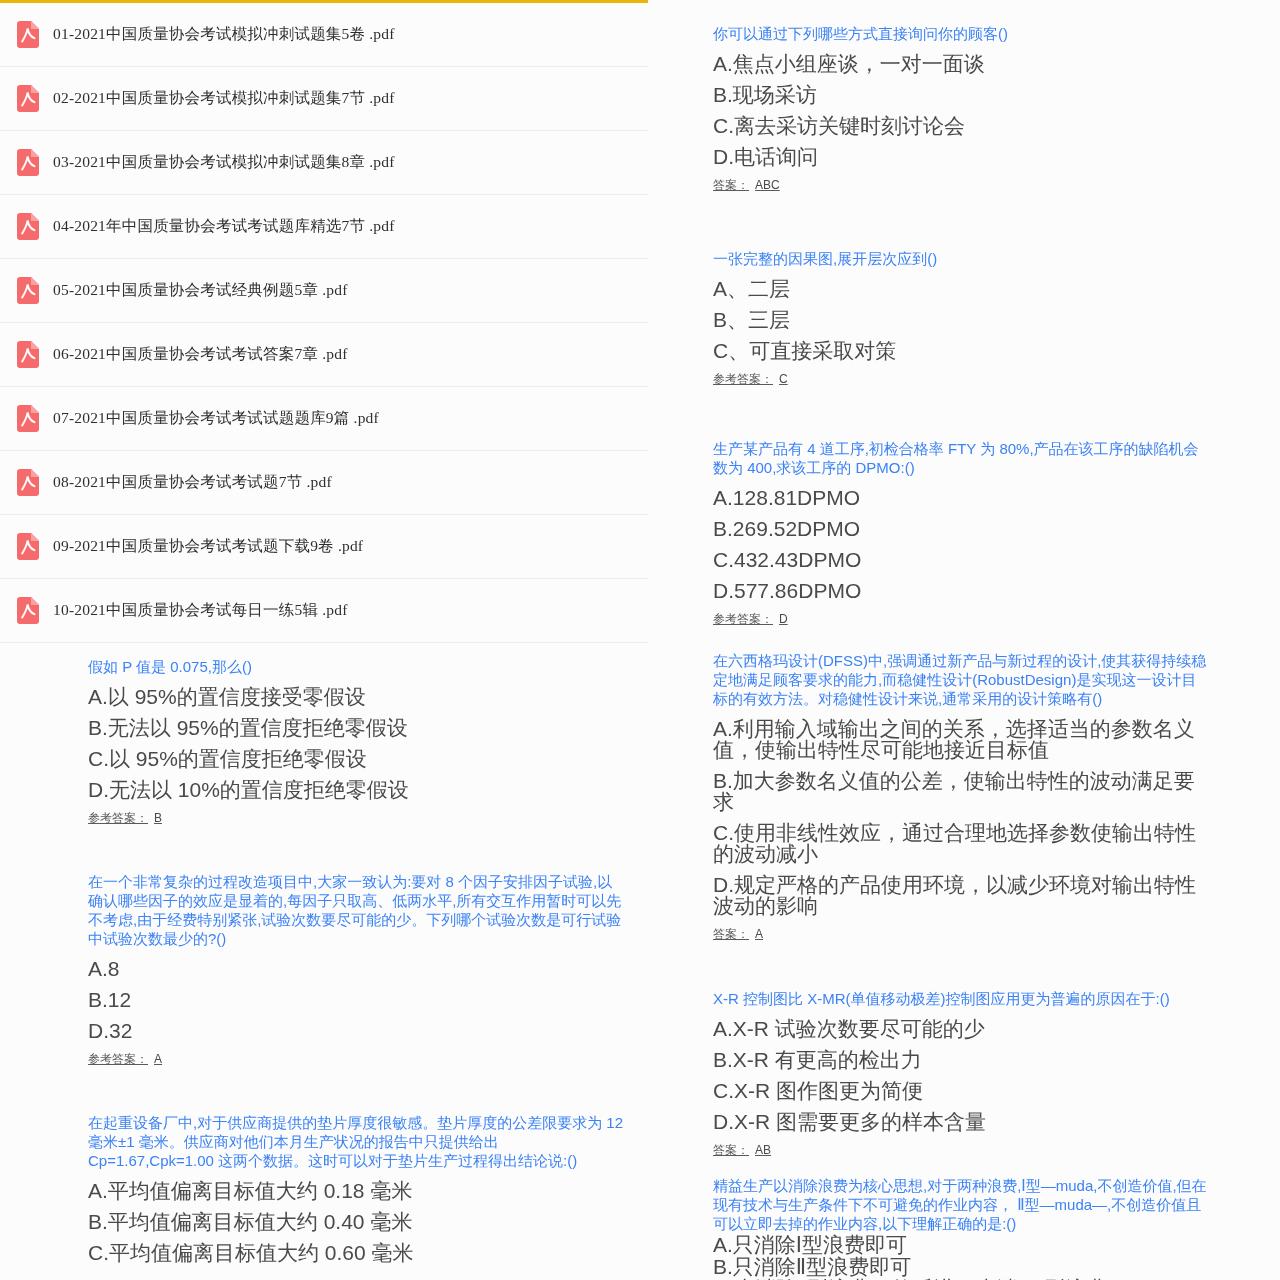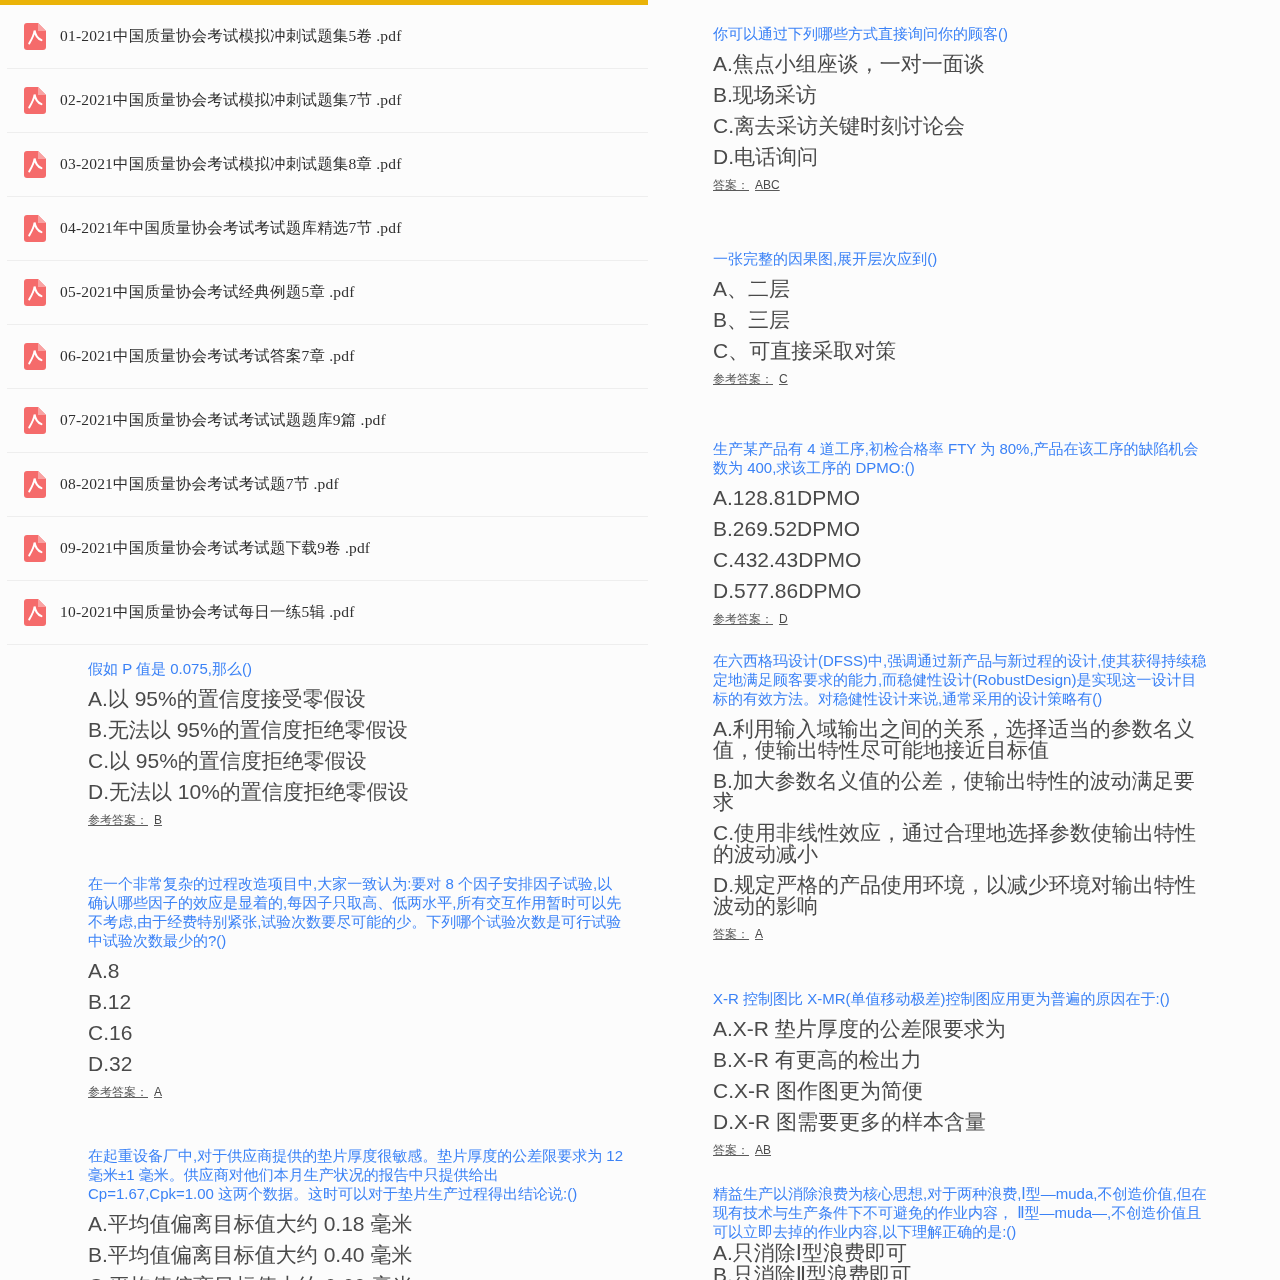--- a/index.html
+++ b/index.html
@@ -5,42 +5,42 @@
   html,body{margin:0;padding:0;}
   body{
     width:1280px;height:1280px;overflow:hidden;
     background:#fcfcfc;
     font-family:"Liberation Sans","DejaVu Sans",sans-serif;
     color:#424242;
   }
   .page{display:flex;width:1280px;}
   
   .left-col{width:648px;flex:none;}
-  .file-list{border-top:5px solid #eab308;padding-left:7px;}
+  .file-list{border-top:3px solid #eab308;}
   .file-row{
     box-sizing:border-box;height:64px;display:flex;align-items:center;
     padding-left:17px;border-bottom:1px solid #eeeeee;cursor:pointer;background:transparent;
   }
   .pdf-icon{width:22px;height:27px;flex:none;margin-right:14px;display:inline-block;}
   .file-name{
     font-family:"Liberation Serif","DejaVu Serif",serif;
     font-size:15.5px;color:#2e2e2e;letter-spacing:.2px;white-space:nowrap;
   }
   .left-questions{padding:14px 23px 0 88px;}
   
   .right-col{width:497px;flex:none;margin-left:65px;padding-top:24px;}
   
   .q-block{margin-bottom:44px;}
   .q-text{font-size:15px;line-height:19px;color:#3b82f6;}
   .q-option{font-size:21px;line-height:21px;margin-top:10px;color:#4a4a4a;}
   .tight .q-option{margin-top:1px;}
   .q-answer{margin-top:8px;font-size:12px;line-height:20px;color:#5a5a5a;text-decoration:underline;}
   .ans-val{margin-left:6px;color:#4a4a4a;}
   .mb54{margin-bottom:54px}.mb50{margin-bottom:50px}.mb22{margin-bottom:22px}
-  .mb45{margin-bottom:45px}.mb32{margin-bottom:24px}
+  .mb45{margin-bottom:45px}.mb32{margin-bottom:16px}
 </style>
 </head>
 <body>
 
 <div class="page">
 
   <div class="left-col">
 
     <div class="file-list">
 
@@ -134,21 +134,20 @@
         <div class="q-option">B.无法以 95%的置信度拒绝零假设</div>
         <div class="q-option">C.以 95%的置信度拒绝零假设</div>
         <div class="q-option">D.无法以 10%的置信度拒绝零假设</div>
         <div class="q-answer"><span>参考答案：</span><span class="ans-val">B</span></div>
       </div>
 
       <div class="q-block">
         <div class="q-text">在一个非常复杂的过程改造项目中,大家一致认为:要对 8 个因子安排因子试验,以确认哪些因子的效应是显着的,每因子只取高、低两水平,所有交互作用暂时可以先不考虑,由于经费特别紧张,试验次数要尽可能的少。下列哪个试验次数是可行试验中试验次数最少的?()</div>
         <div class="q-option">A.8</div>
         <div class="q-option">B.12</div>
-        <div class="q-option">C.16</div>
         <div class="q-option">D.32</div>
         <div class="q-answer"><span>参考答案：</span><span class="ans-val">A</span></div>
       </div>
 
       <div class="q-block">
         <div class="q-text">在起重设备厂中,对于供应商提供的垫片厚度很敏感。垫片厚度的公差限要求为 12 毫米±1 毫米。供应商对他们本月生产状况的报告中只提供给出 Cp=1.67,Cpk=1.00 这两个数据。这时可以对于垫片生产过程得出结论说:()</div>
         <div class="q-option">A.平均值偏离目标值大约 0.18 毫米</div>
         <div class="q-option">B.平均值偏离目标值大约 0.40 毫米</div>
         <div class="q-option">C.平均值偏离目标值大约 0.60 毫米</div>
 
@@ -189,21 +188,21 @@
       <div class="q-text">在六西格玛设计(DFSS)中,强调通过新产品与新过程的设计,使其获得持续稳定地满足顾客要求的能力,而稳健性设计(RobustDesign)是实现这一设计目标的有效方法。对稳健性设计来说,通常采用的设计策略有()</div>
       <div class="q-option">A.利用输入域输出之间的关系，选择适当的参数名义值，使输出特性尽可能地接近目标值</div>
       <div class="q-option">B.加大参数名义值的公差，使输出特性的波动满足要求</div>
       <div class="q-option">C.使用非线性效应，通过合理地选择参数使输出特性的波动减小</div>
       <div class="q-option">D.规定严格的产品使用环境，以减少环境对输出特性波动的影响</div>
       <div class="q-answer"><span>答案：</span><span class="ans-val">A</span></div>
     </div>
 
     <div class="q-block mb32">
       <div class="q-text">X-R 控制图比 X-MR(单值移动极差)控制图应用更为普遍的原因在于:()</div>
-      <div class="q-option">A.X-R 垫片厚度的公差限要求为</div>
+      <div class="q-option">A.X-R 试验次数要尽可能的少</div>
       <div class="q-option">B.X-R 有更高的检出力</div>
       <div class="q-option">C.X-R 图作图更为简便</div>
       <div class="q-option">D.X-R 图需要更多的样本含量</div>
       <div class="q-answer"><span>答案：</span><span class="ans-val">AB</span></div>
     </div>
 
     <div class="q-block tight">
       <div class="q-text">精益生产以消除浪费为核心思想,对于两种浪费,Ⅰ型—muda,不创造价值,但在现有技术与生产条件下不可避免的作业内容， Ⅱ型—muda—,不创造价值且可以立即去掉的作业内容,以下理解正确的是:()</div>
       <div class="q-option">A.只消除Ⅰ型浪费即可</div>
       <div class="q-option">B.只消除Ⅱ型浪费即可</div>

